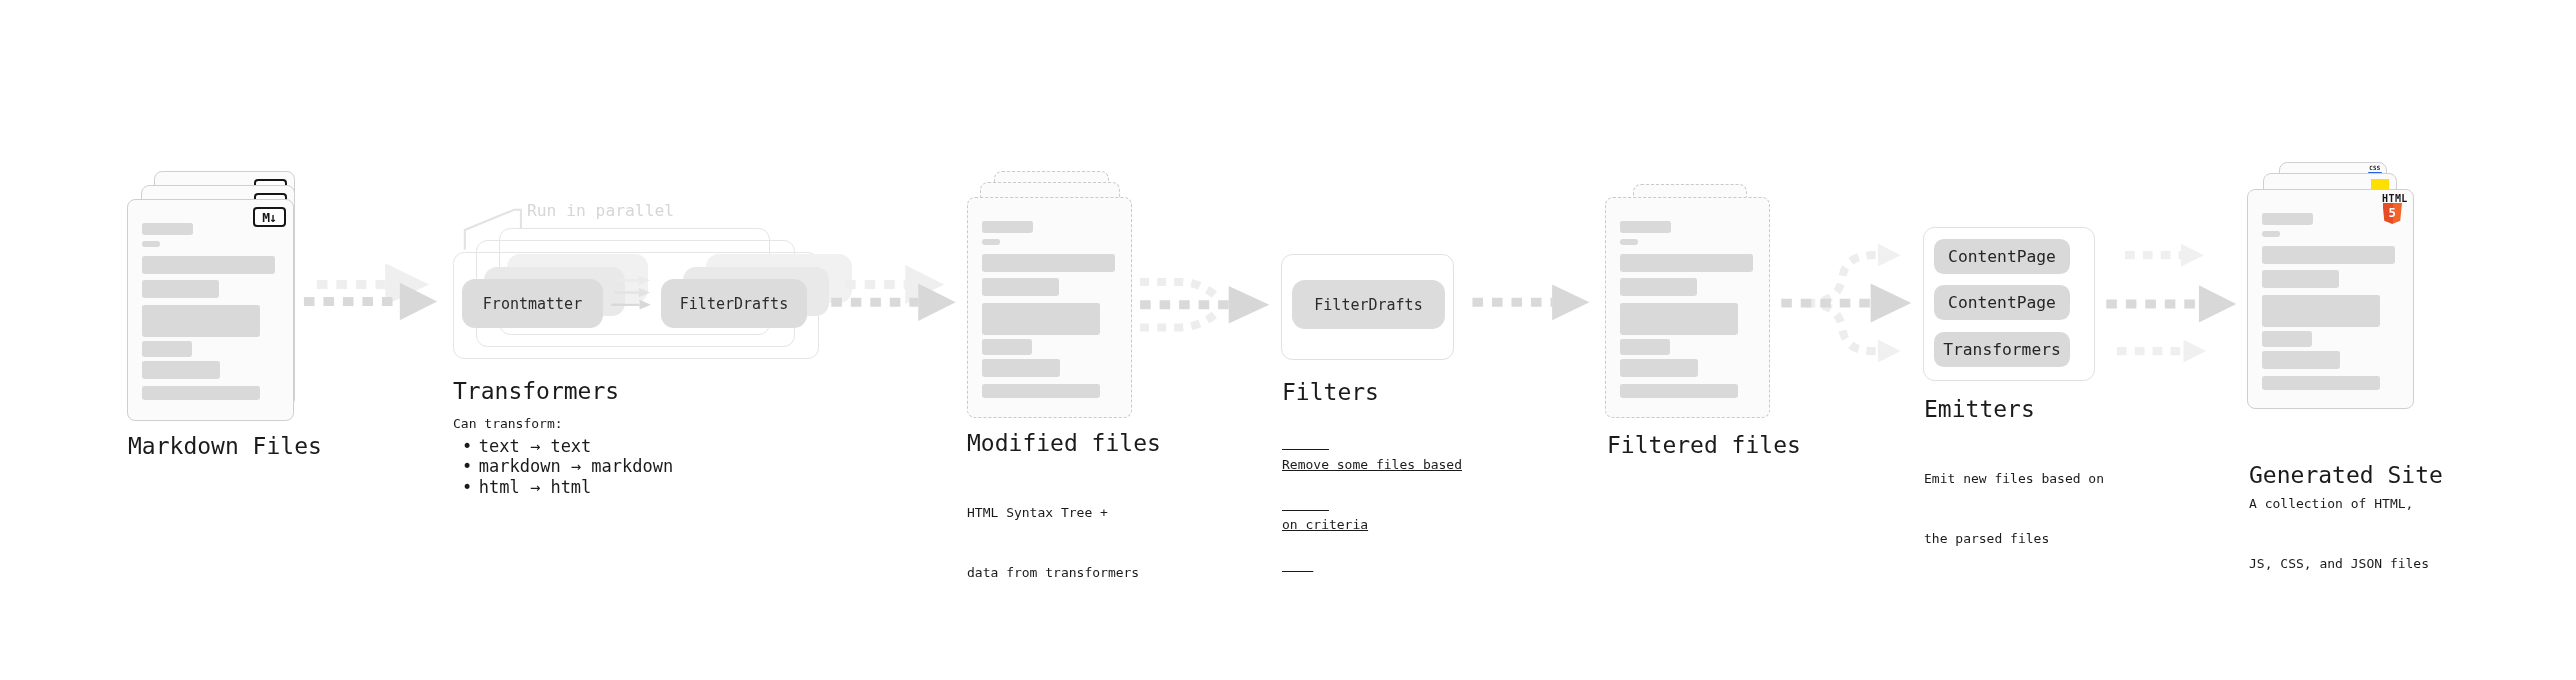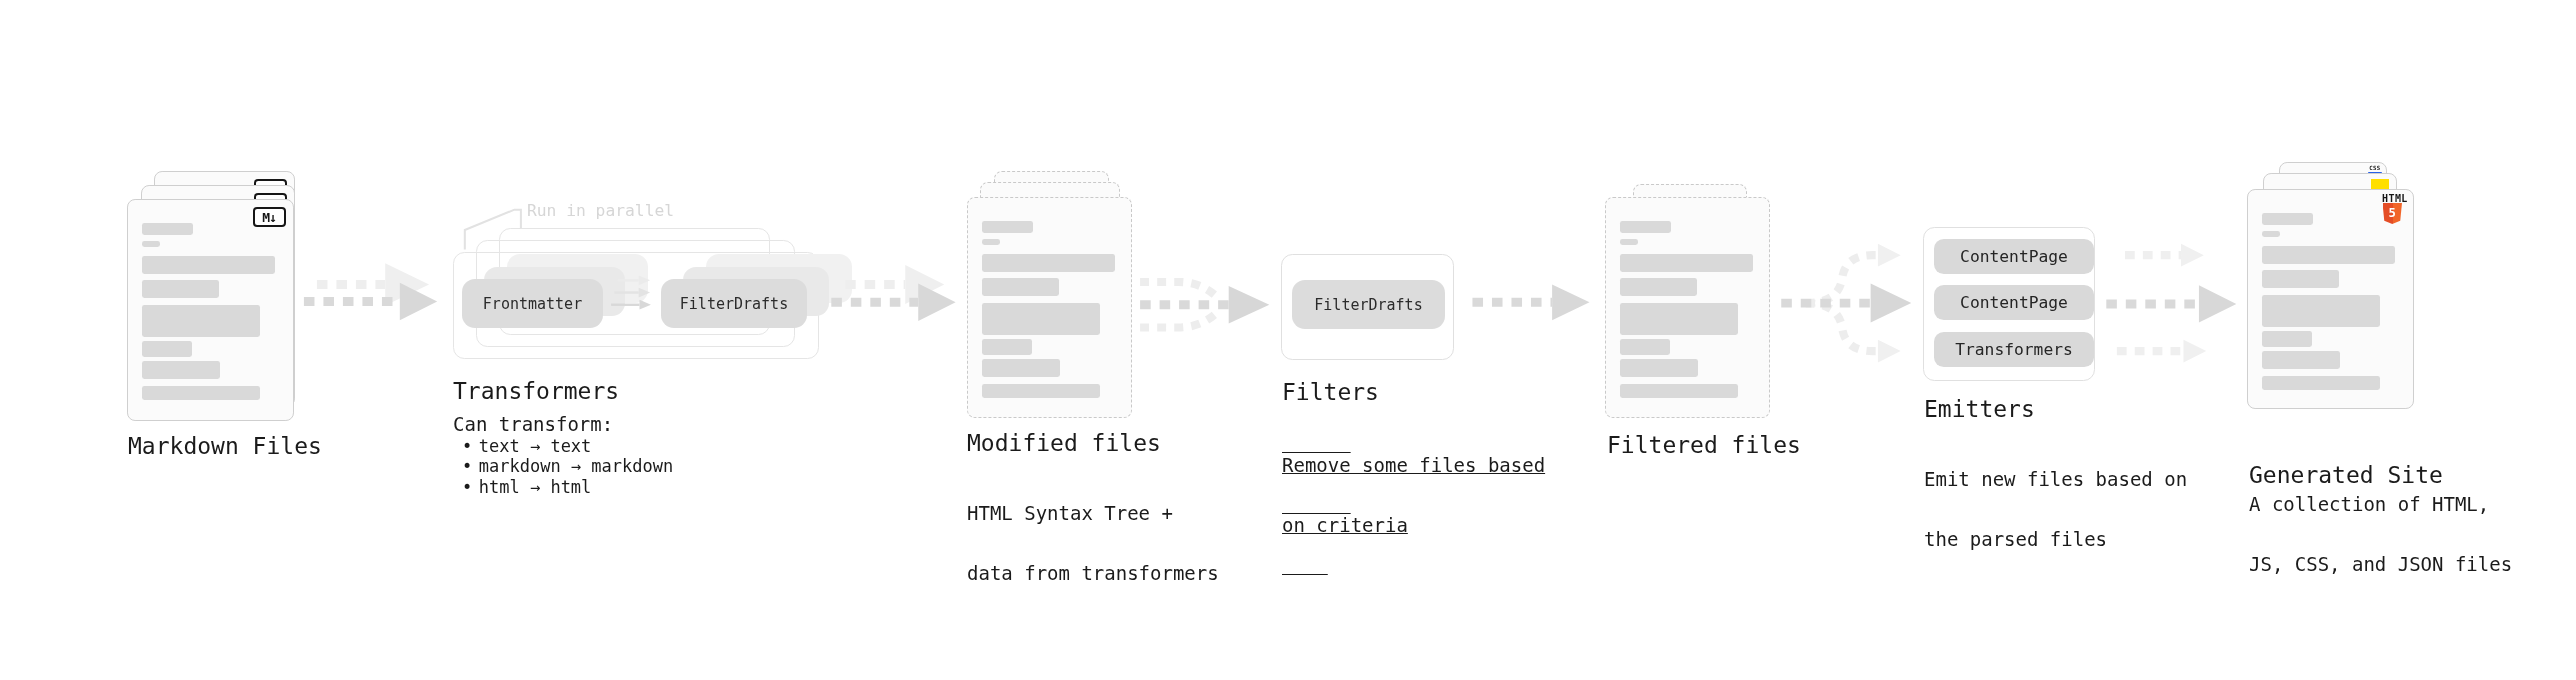--- a/index.html
+++ b/index.html
@@ -46,26 +46,26 @@
   .pill  { position:absolute; background:#dcdcdc; border-radius:13px;
            display:flex; align-items:center; justify-content:center;
            font-size:15px; color:#2b2b2b; }
   .ghost { position:absolute; border-radius:13px; }
   .g2 { background:#e9e9e9; }
   .g3 { background:#f1f1f1; }
   .annotation { position:absolute; font-size:16.3px; color:#d6d6d6; white-space:pre; }
 
   
   .fbox { position:absolute; border:1.6px solid #e0e0e0; border-radius:11.4px; background:#ffffff; }
-  .em-pill { position:absolute; width:160px; height:35px; background:#d9d9d9; border-radius:9.8px;
+  .em-pill { position:absolute; width:136px; height:35px; background:#d9d9d9; border-radius:9.8px;
              display:flex; align-items:center; justify-content:center; font-size:16.3px; color:#252525; }
 
   
   .label { position:absolute; font-size:23px; color:#1b1b1b; white-space:pre; }
-  .desc  { position:absolute; font-size:19px; color:#1b1b1b; line-height:20.3px; white-space:pre; }
+  .desc  { position:absolute; font-size:13px; color:#1b1b1b; line-height:20.3px; white-space:pre; }
   .bullets { position:absolute; font-size:17px; color:#1b1b1b; line-height:20.3px; }
   .brow { display:flex; gap:6.5px; white-space:pre; }
 
   .overlay { position:absolute; left:0; top:0; z-index:5; pointer-events:none; }
 </style>
 </head>
 <body>
 
 <div class="canvas">
 

